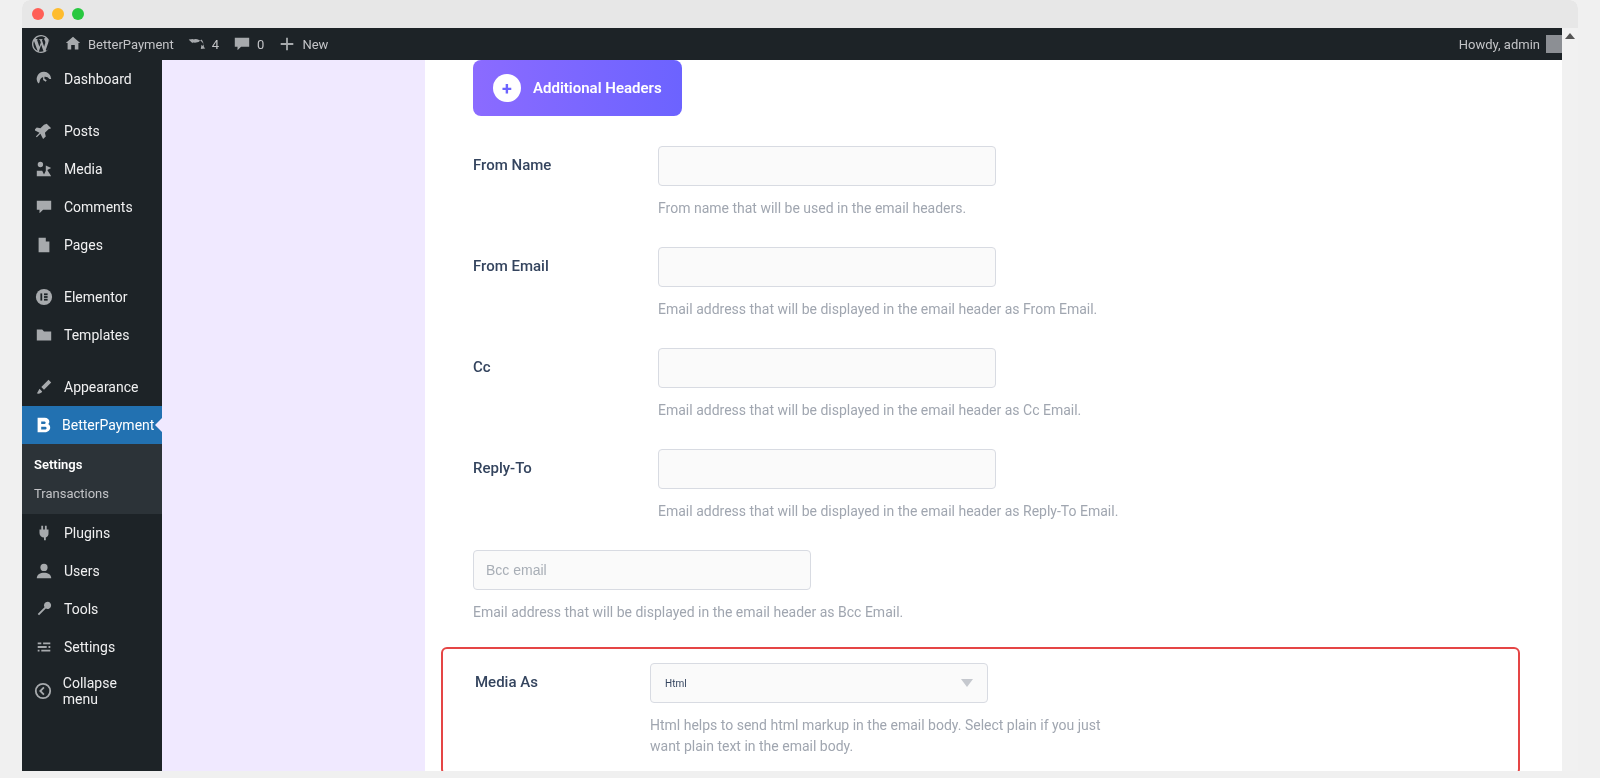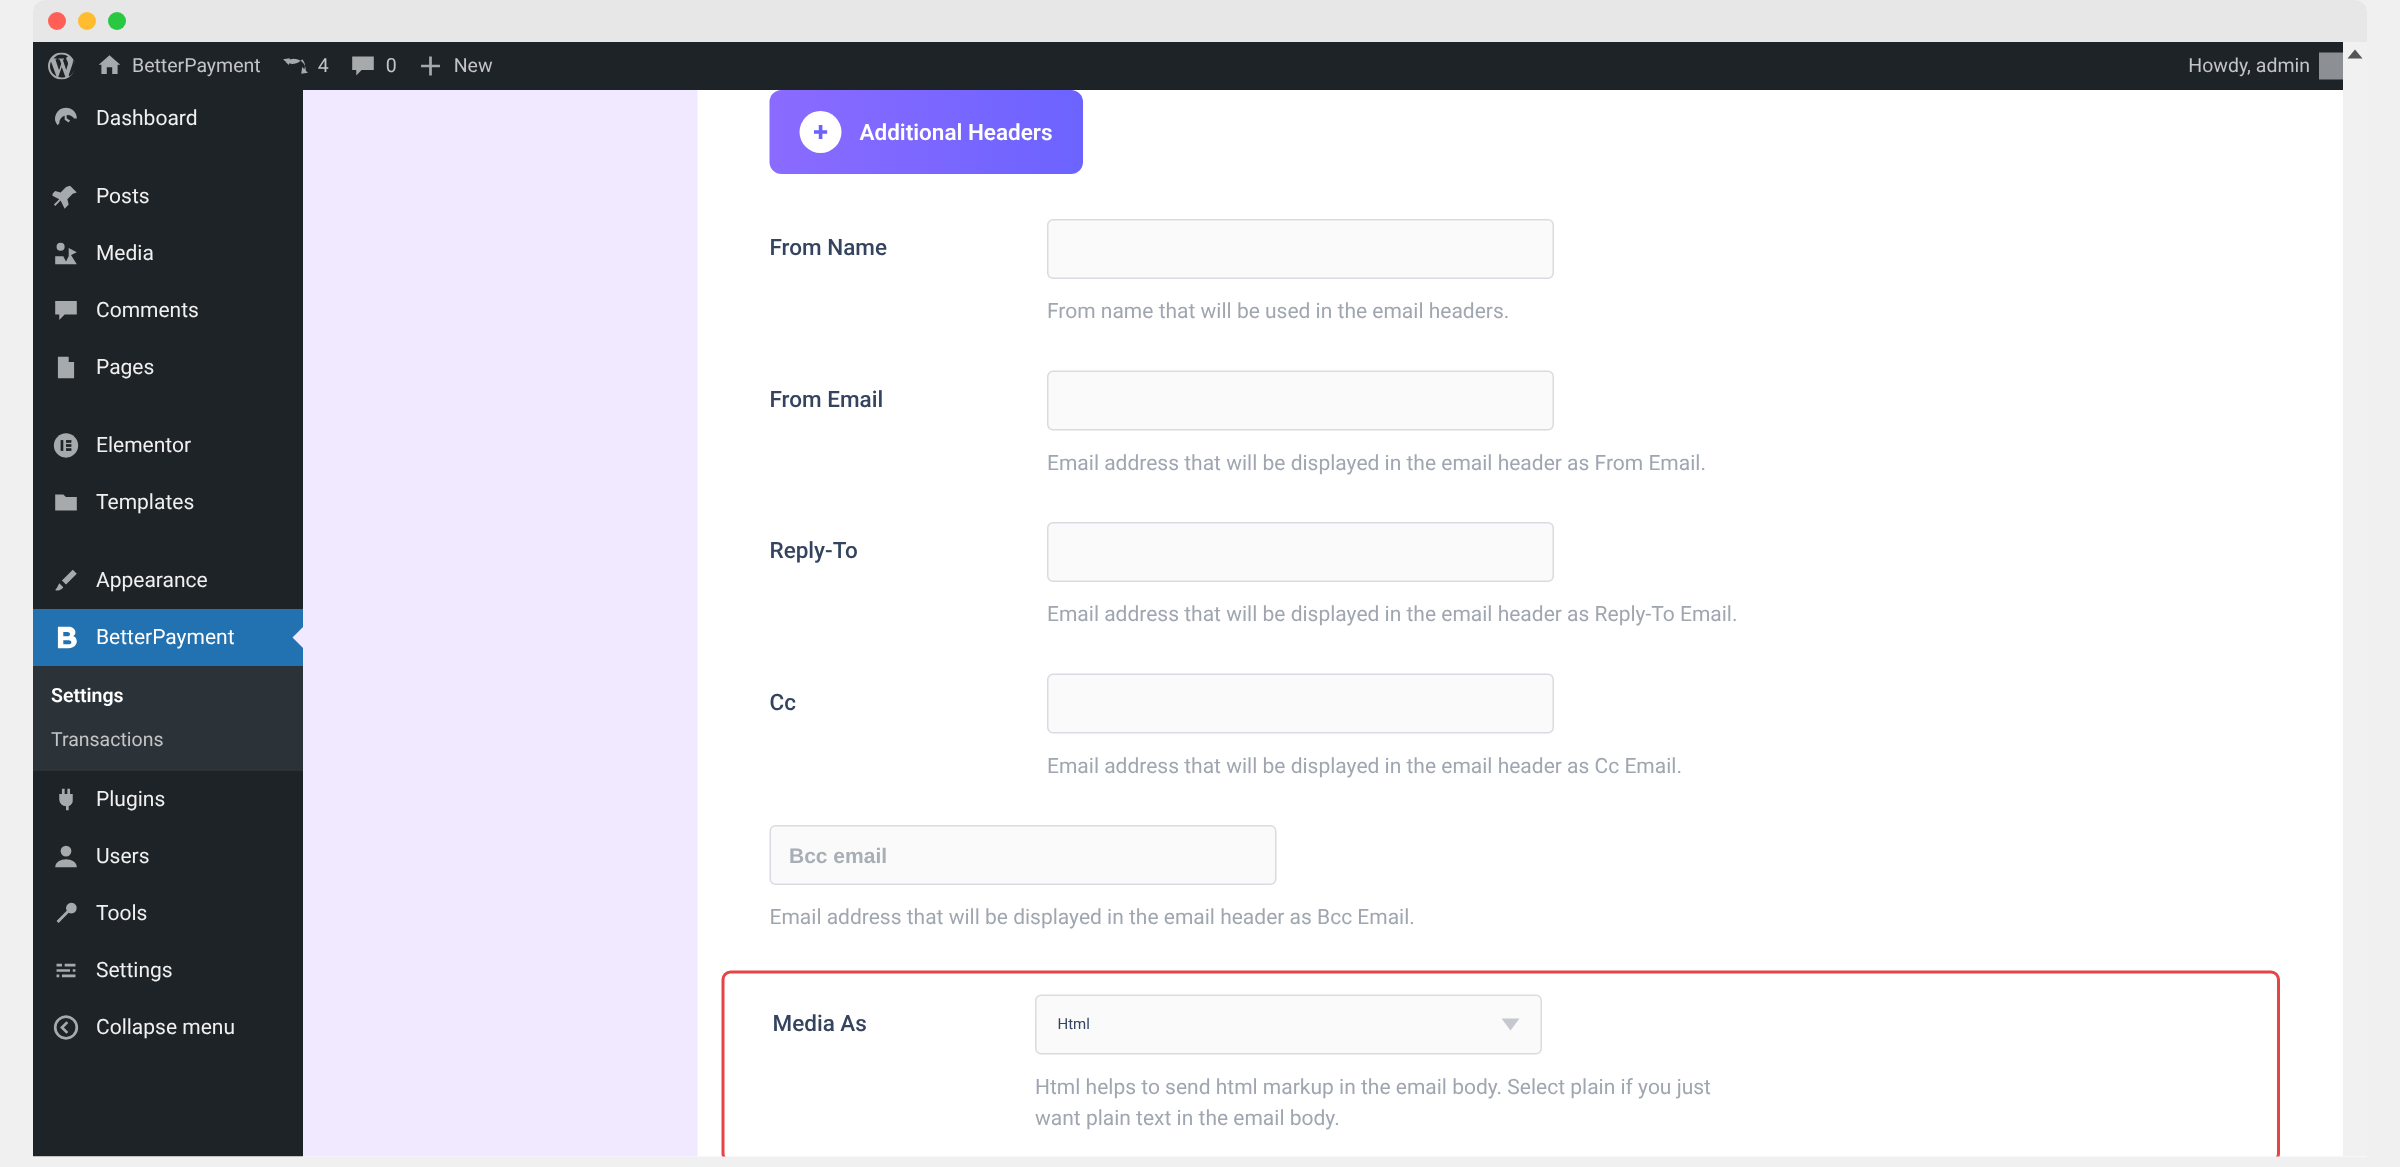--- a/index.html
+++ b/index.html
@@ -9,41 +9,41 @@
   .dot { width:12px; height:12px; border-radius:50%; }
   .dot.red{background:#ff5f57;} .dot.yellow{background:#febc2e;} .dot.green{background:#28c840;}
   .adminbar { height:32px; background:#1d2327; color:#c3c4c7; display:flex; align-items:center; font-size:13px; }
   .adminbar .left { display:flex; align-items:center; gap:14px; padding-left:10px;}
   .adminbar .right { margin-left:auto; display:flex; align-items:center; gap:8px; padding-right:14px;padding-left:28px;}
   .ab-item { display:flex; align-items:center; gap:6px; color:#c3c4c7; cursor:pointer; }
   .ab-icon { width:18px; height:18px; display:inline-flex; align-items:center; justify-content:center; }
   .ab-icon svg{fill:#a7aaad;width:18px;height:18px;}
   .avatar { width:18px; height:18px; background:#8c8f94; }
   .body-area { display:flex; height:calc(100% - 60px); }
-  .sidebar { width:180px; background:#1d2327; color:#f0f0f1; font-size:14px; flex-shrink:0; }
+  .sidebar { width:140px; background:#1d2327; color:#f0f0f1; font-size:14px; flex-shrink:0; }
   .menu-item { display:flex; align-items:center; gap:10px; padding:9px 12px; cursor:pointer; color:#f0f0f1; position:relative;}
   .menu-item.current { background:#2271b1; color:#fff; }
   .menu-item.current::after{content:"";position:absolute;right:-1px;top:50%;margin-top:-8px;border:8px solid transparent;border-right-color:#f0e9ff;}
   .menu-icon{width:20px;height:20px;display:flex;align-items:center;justify-content:center;}
   .menu-icon svg{width:18px;height:18px;fill:#a7aaad;}
   .menu-item.current .menu-icon svg{fill:#fff;}
   .menu-sep{height:14px;}
   .submenu{background:#2c3338; padding:6px 0;}
   .sub-item{padding:7px 12px;font-size:13px;color:#c3c4c7;cursor:pointer;}
   .sub-item.current{color:#fff;font-weight:600;}
   .content { flex:1; display:flex; height:100%; background:#f0e9ff; }
   .side-panel{width:263px;background:#f0e9ff;flex-shrink:0;}
   .main-panel{flex:1;background:#fff;padding:0 0 20px 0;overflow:visible;}
   .form-wrap{padding:0 48px;}
   .btn-headers{display:inline-flex;align-items:center;gap:12px;background:linear-gradient(90deg,#8b6bff 0%,#6c63ff 100%);color:#fff;font-weight:600;font-size:15px;padding:14px 20px;border-radius:8px;margin-top:0;margin-bottom:26px;cursor:pointer;}
   .btn-headers .plus{width:28px;height:28px;border-radius:50%;background:#fff;color:#6c63ff;display:flex;align-items:center;justify-content:center;font-size:18px;font-weight:700;}
   .field-row{display:flex;padding:4px 0 24px 0;}
   .field-label{width:185px;color:#34445e;font-size:15px;font-weight:500;padding-top:10px;}
   .field-body{flex:1;max-width:500px;}
-  .txt-input{width:338px;height:40px;border:1px solid #d8dbe2;border-radius:4px;background:#fafafa;padding:4px 12px;font-size:14px;color:#555;font-weight:bold;}
+  .txt-input{width:338px;height:40px;border:1px solid #d8dbe2;border-radius:4px;background:#fafafa;padding:4px 12px;font-size:14px;color:#555;}
   .txt-input::placeholder{color:#a8aeb6;}
   .select-wrap{width:338px;height:40px;border:1px solid #d8dbe2;border-radius:4px;background:#fafafa;display:flex;align-items:center;justify-content:space-between;padding:0 14px;cursor:pointer;color:#34445e;font-size:10px;}
   .select-wrap .caret{width:0;height:0;border-left:6px solid transparent;border-right:6px solid transparent;border-top:8px solid #c5c8ce;}
   .hint{color:#a0a6b0;font-size:14px;padding-top:12px;line-height:1.5;max-width:470px;}
   .highlight-box{border:2px solid #e54545;border-radius:6px;padding:10px 24px 16px 32px;margin-left:-32px;margin-right:10px;}
   .scrollbar-right{position:absolute;right:0;top:28px;bottom:0;width:16px;background:#f1f1f1;}
   .scroll-up{position:absolute;top:0;right:0;width:16px;height:16px;display:flex;align-items:center;justify-content:center;}
   .scroll-up::before{content:"";border-left:5px solid transparent;border-right:5px solid transparent;border-bottom:6px solid #555;}
 </style>
 </head>
@@ -254,32 +254,32 @@
 
           <div class="field-row">
             <div class="field-label">From Email</div>
             <div class="field-body">
               <input class="txt-input" type="text" style="">
               <div class="hint">Email address that will be displayed in the email header as From Email.</div>
             </div>
           </div>
 
           <div class="field-row">
+            <div class="field-label">Cc</div>
+            <div class="field-body">
+              <input class="txt-input" type="text" style="">
+              <div class="hint">Email address that will be displayed in the email header as Cc Email.</div>
+            </div>
+          </div>
+
+          <div class="field-row">
             <div class="field-label">Reply-To</div>
             <div class="field-body">
               <input class="txt-input" type="text" style="">
               <div class="hint">Email address that will be displayed in the email header as Reply-To Email.</div>
-            </div>
-          </div>
-
-          <div class="field-row">
-            <div class="field-label">Cc</div>
-            <div class="field-body">
-              <input class="txt-input" type="text" style="">
-              <div class="hint">Email address that will be displayed in the email header as Cc Email.</div>
             </div>
           </div>
 
           <div class="field-row">
             <div class="field-body">
               <input class="txt-input" type="text" placeholder="Bcc email" style="">
               <div class="hint">Email address that will be displayed in the email header as Bcc Email.</div>
             </div>
           </div>
 

